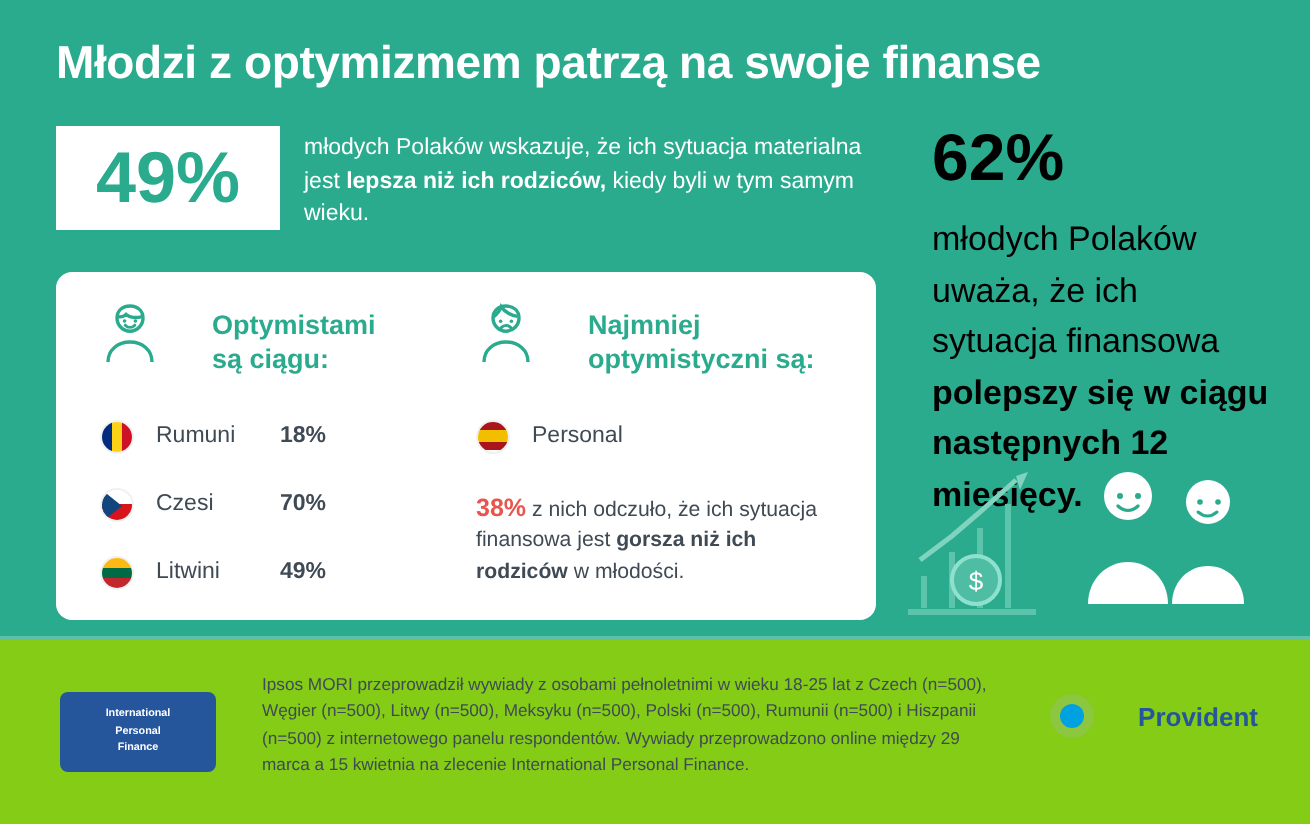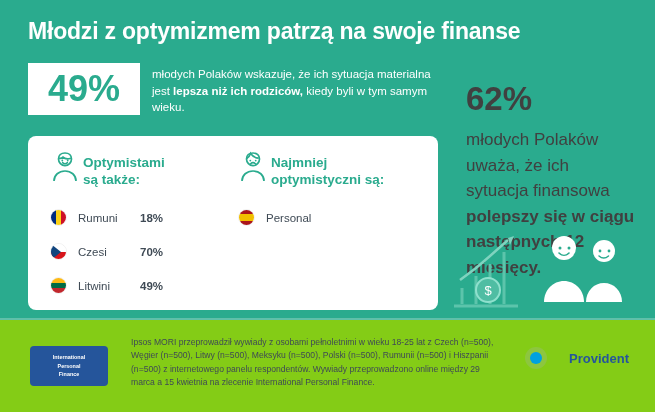--- a/index.html
+++ b/index.html
@@ -49,23 +49,23 @@
     width: 280px;
     color: #ffffff;
     font-size: 11.5px;
     line-height: 1.45;
   }
   .para-49 b { font-weight: bold; }
 
   
   .stat-62 {
     position: absolute;
-    left: 466px; top: 82px;
+    left: 466px; top: 62px;
     width: 170px;
-    color: #404040;
+    color: #000000;
   }
   .stat-62 .num {
     font-size: 33px;
     font-weight: bold;
     line-height: 1;
     margin-bottom: 12px;
   }
   .stat-62 .txt {
     font-size: 17px;
     line-height: 1.5;
@@ -80,21 +80,21 @@
     background: #ffffff;
     border-radius: 8px;
   }
 
   .col-left  { position: absolute; left: 22px;  top: 14px; width: 180px; }
   .col-right { position: absolute; left: 210px; top: 14px; width: 186px; }
 
   .col-head {
     display: flex;
     align-items: flex-start;
-    gap: 3px;
+    gap: 26px;
     margin-bottom: 12px;
   }
   .col-head .htxt {
     color: #2aab8e;
     font-size: 13.5px;
     font-weight: bold;
     line-height: 1.28;
     padding-top: 4px;
   }
 
@@ -231,21 +231,21 @@
             <path d="M15 3c-4 0-6.5 2.5-6.5 6 0 3.6 2.9 6.6 6.5 6.6s6.5-3 6.5-6.6c0-3.5-2.5-6-6.5-6z" fill="none" stroke="#2aab8e" stroke-width="1.7"></path>
             <path d="M8.6 8.2c1.3.4 3.2.2 4.4-1 1.6 1.6 5 2 7.9 1.1" fill="none" stroke="#2aab8e" stroke-width="1.7"></path>
             <circle cx="12.3" cy="10.5" r="0.9" fill="#2aab8e"></circle>
             <circle cx="17.7" cy="10.5" r="0.9" fill="#2aab8e"></circle>
             <path d="M12.6 12.6c1.4 1.4 3.4 1.4 4.8 0" fill="none" stroke="#2aab8e" stroke-width="1.5" stroke-linecap="round"></path>
             <path d="M4 31c0-6 4.9-10 11-10s11 4 11 10" fill="none" stroke="#2aab8e" stroke-width="1.7"></path>
           </svg>
         </span>
         <div class="htxt">
           <span>Optymistami</span><br>
-          <span>są także:</span>
+          <span>są ciągu:</span>
         </div>
       </div>
 
       <div class="row">
         <span class="flag vert">
           <i style="background:#002b7f"></i>
             <i style="background:#fcd116"></i>
             <i style="background:#ce1126"></i>
         </span>
         <span class="name">Rumuni</span>
@@ -293,20 +293,23 @@
 
       <div class="row">
         <span class="flag">
           <i style="height:28%;background:#aa151b"></i>
             <i style="height:44%;background:#f1bf00"></i>
             <i style="height:28%;background:#aa151b"></i>
         </span>
         <span class="name" style="width:auto">Personal</span>
       </div>
 
+      <div class="right-note">
+        <span class="pct">38%</span><span> z nich odczuło, że ich sytuacja finansowa jest </span><b>gorsza niż ich rodziców</b><span> w młodości.</span>
+      </div>
     </div>
   </div>
 
   <div class="illus">
     <svg width="190" height="96" viewBox="0 0 190 96">
 
       <g stroke="#5cc4ab" stroke-width="3" fill="none">
         <line x1="10" y1="86" x2="10" y2="70"></line>
         <line x1="24" y1="86" x2="24" y2="58"></line>
         <line x1="38" y1="86" x2="38" y2="46"></line>

